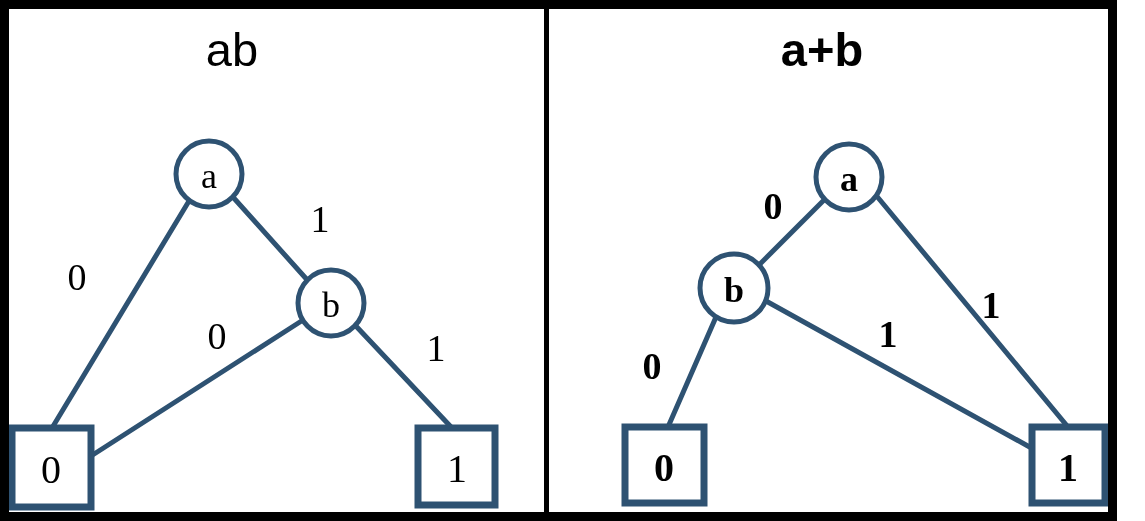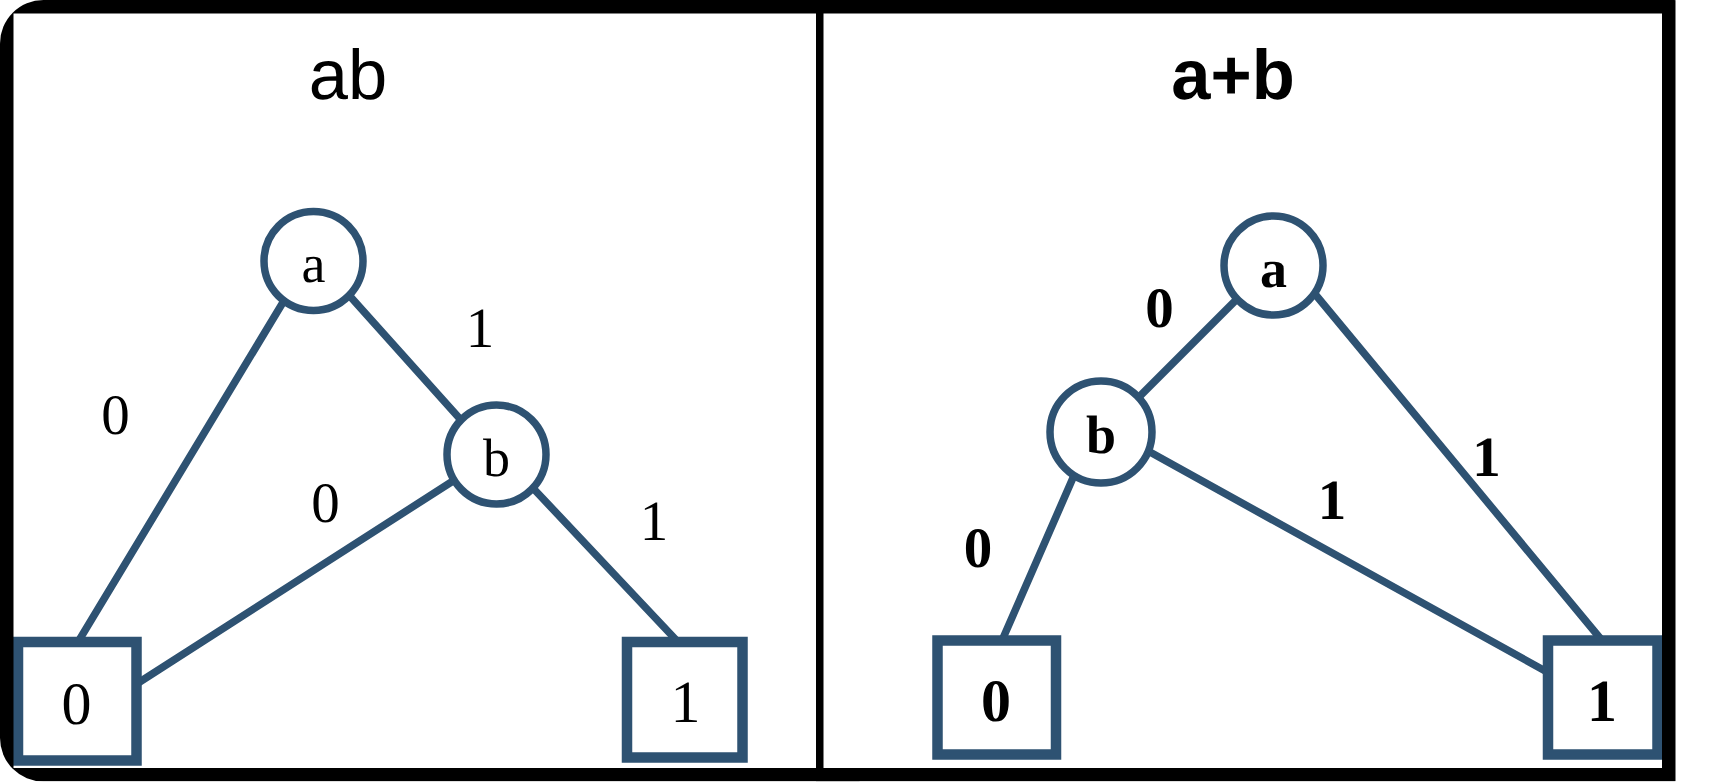--- a/index.html
+++ b/index.html
@@ -8,21 +8,20 @@
     padding: 0;
     background: #ffffff;
     font-family: "Liberation Sans", sans-serif;
   }
   #canvas {
     position: relative;
     width: 1145px;
     height: 521px;
     background: #ffffff;
     overflow: hidden;
-    border-radius: 29px;
   }
   .panel {
     position: absolute;
     top: 0;
     height: 521px;
     background: #ffffff;
     box-sizing: border-box;
   }
   #panel-left  { left: 0;     width: 573px; }
   #panel-right { left: 544px; width: 573px; font-weight: bold; }

